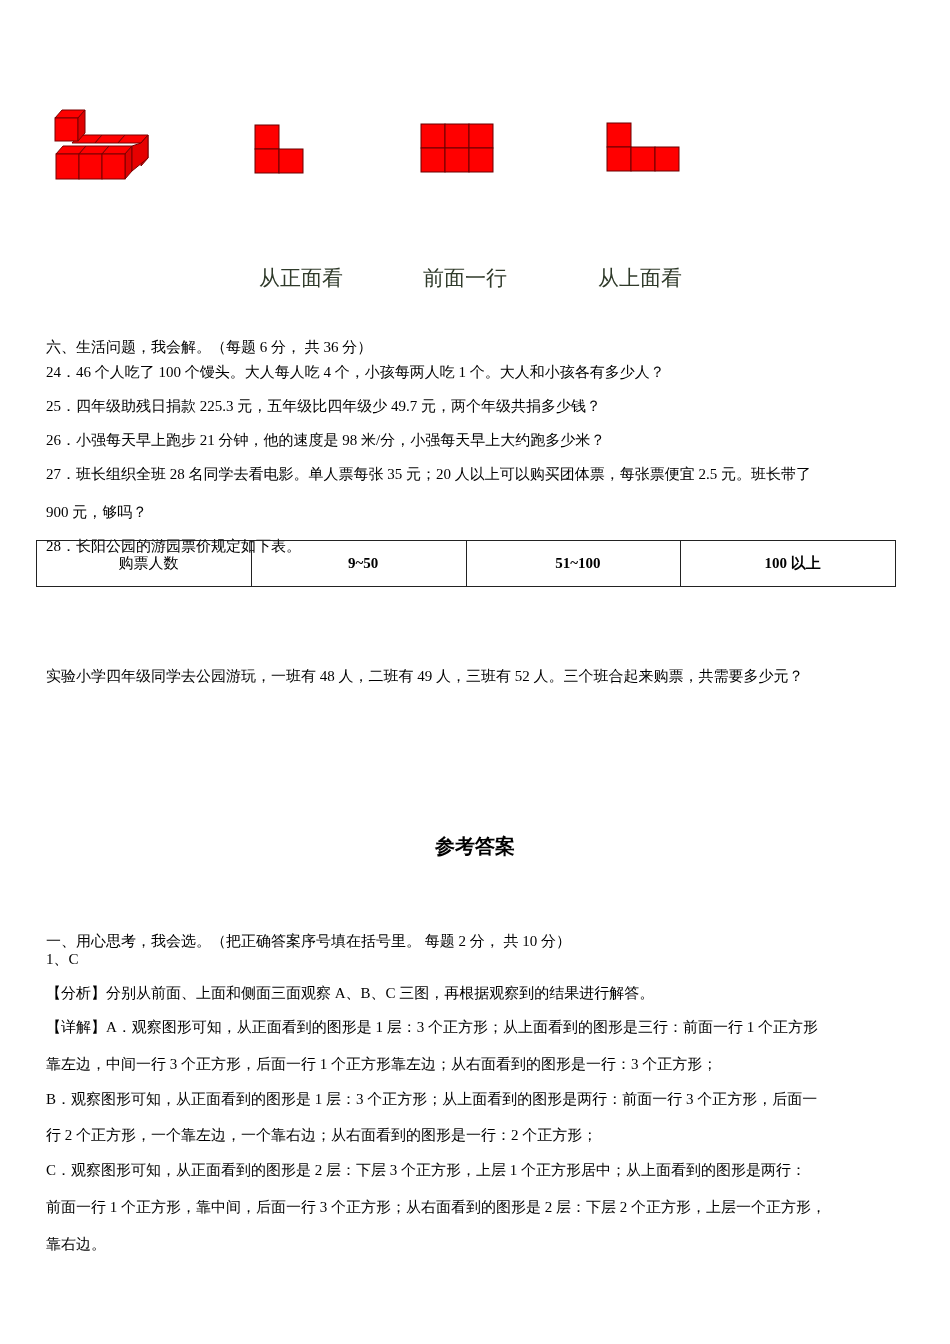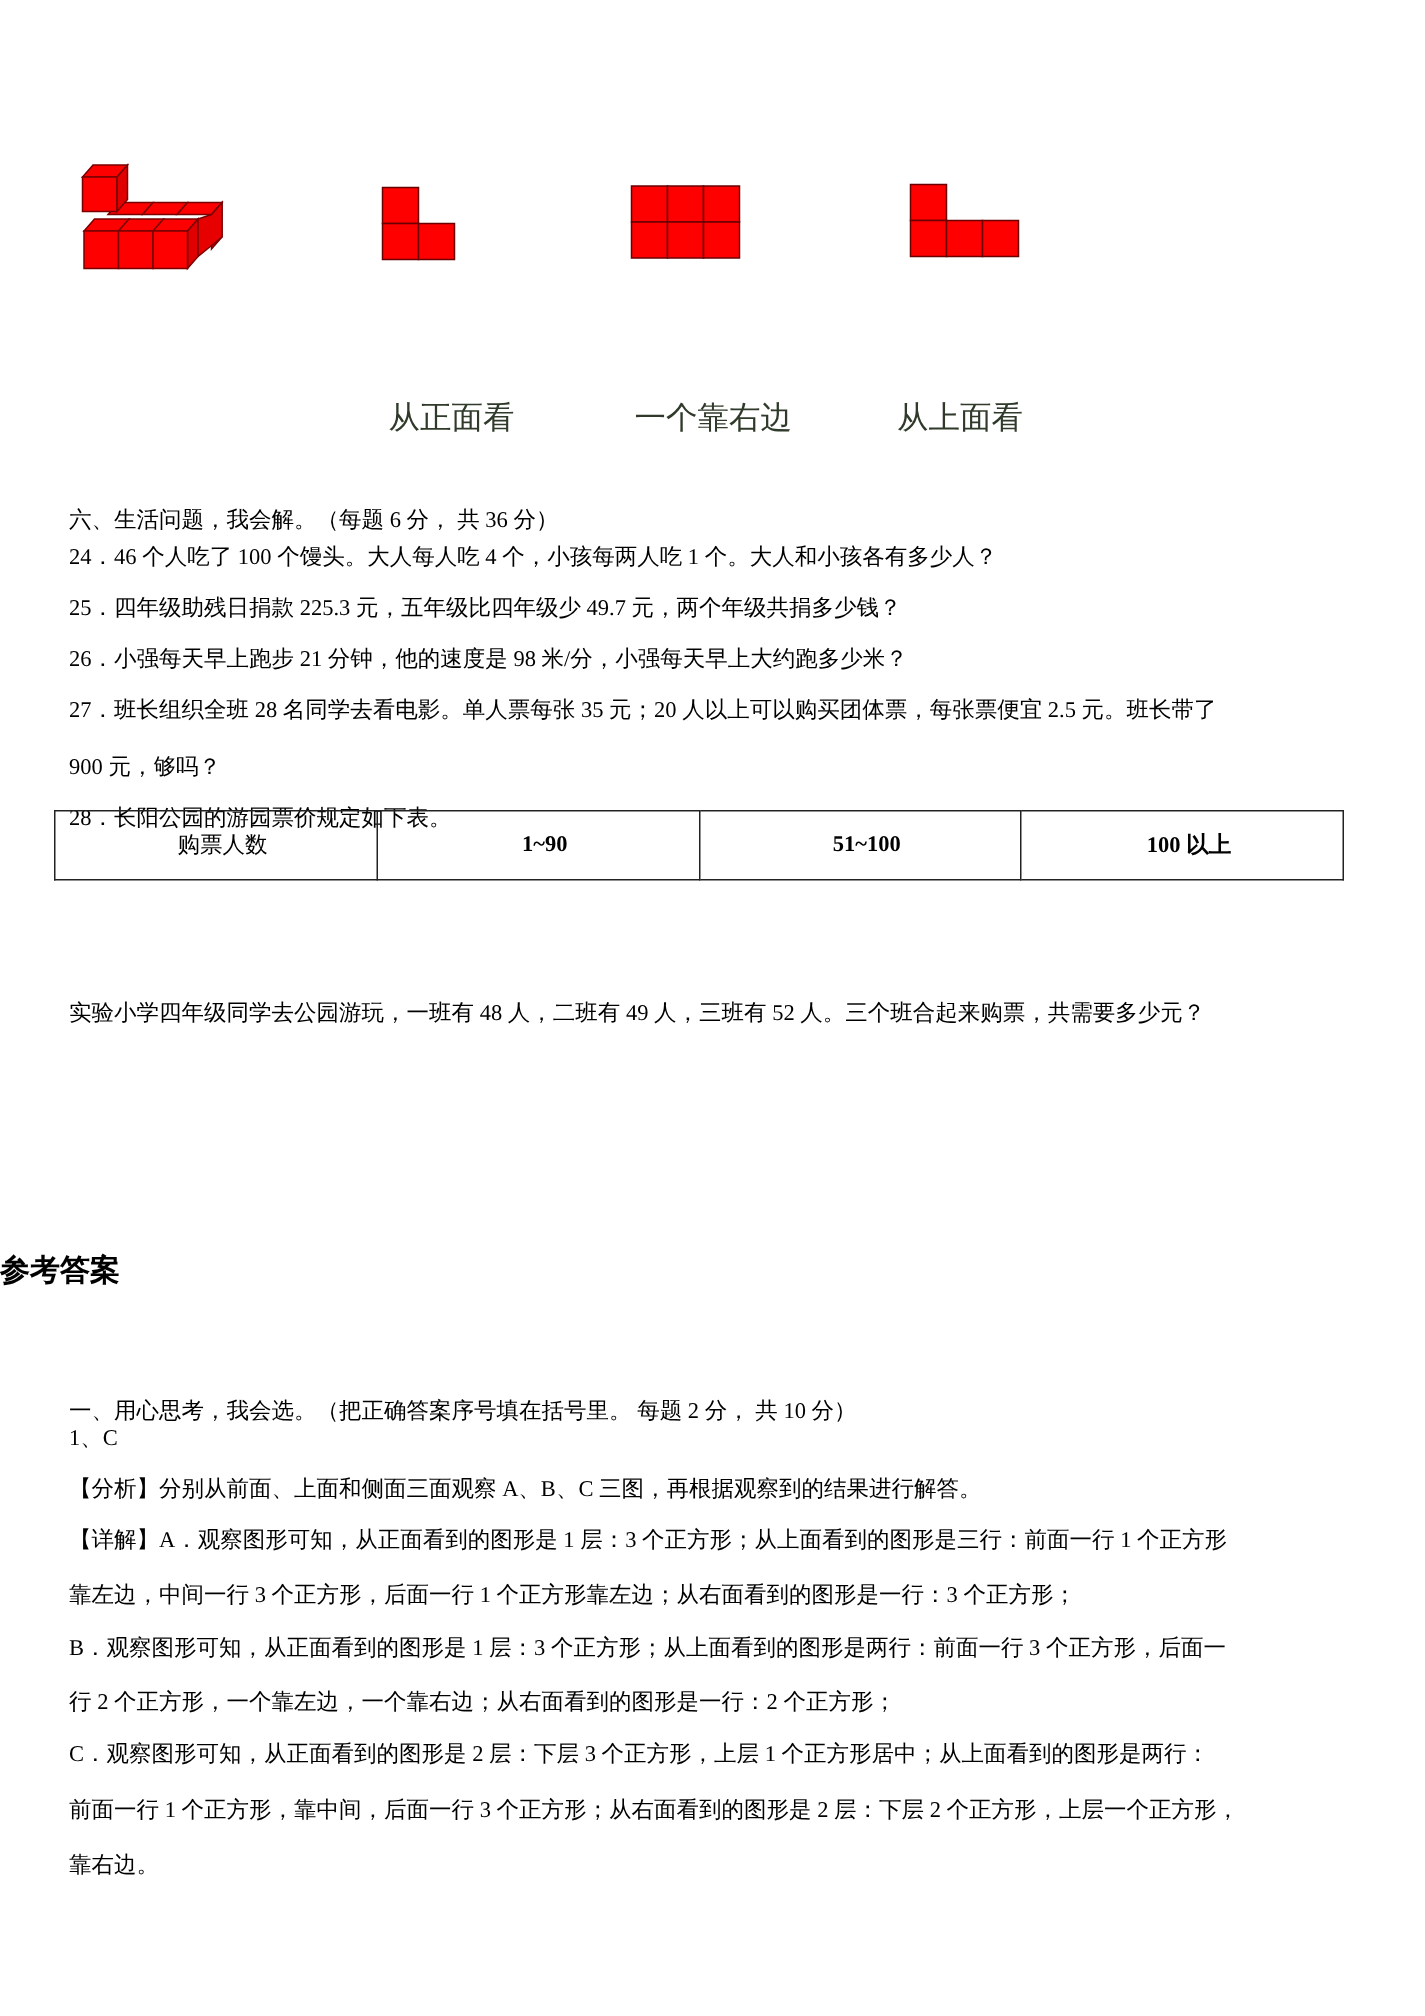--- a/index.html
+++ b/index.html
@@ -6,21 +6,21 @@
   body { width: 950px; height: 1344px; position: relative; overflow: hidden;
          font-family: "Liberation Serif", "DejaVu Serif", serif; color: #000; }
   .abs { position: absolute; }
   .line { position: absolute; left: 46px; font-size: 15px; line-height: 20px; white-space: nowrap; margin-top: 27px; }
   .caption { position: absolute; top: 264px; font-family: "DejaVu Sans", sans-serif; font-size: 21px;
              color: #2f3a2a; letter-spacing: 0px; }
   table.price { position: absolute; left: 36px; top: 540px; width: 860px; border-collapse: collapse; }
   table.price td { border: 1.5px solid #222; height: 45px; padding: 0 0 0 9px; font-size: 15px;
                    vertical-align: middle; width: 25%; text-align: center; }
   table.price td.num { font-weight: bold; }
-  .title-center { position: absolute; left: 0; width: 950px; top: 833px; text-align: left;
+  .title-center { position: absolute; left: 0; width: 950px; top: 833px; text-align: center;
                   font-family: "DejaVu Sans", sans-serif; font-weight: bold; font-size: 20px; }
   .sec-head { font-family: "Liberation Serif", serif; }
 </style>
 </head>
 <body>
 
 <svg class="abs" style="left:50px;top:105px" width="105" height="80" viewBox="0 0 105 80">
   <g stroke="#7a0000" stroke-width="1" fill="#ff0000">
 
     <polygon points="22,38 45,38 52,30 29,30"></polygon>
@@ -68,36 +68,36 @@
 <svg class="abs" style="left:606px;top:122px" width="74" height="50" viewBox="0 0 74 50">
   <g stroke="#6a0000" stroke-width="1" fill="#ff0000">
     <rect x="1" y="1" width="24" height="24"></rect>
     <rect x="1" y="25" width="24" height="24"></rect>
     <rect x="25" y="25" width="24" height="24"></rect>
     <rect x="49" y="25" width="24" height="24"></rect>
   </g>
 </svg>
 
 <div class="caption" style="left:259px">从正面看</div>
-<div class="caption" style="left:423px">一个靠右边</div>
+<div class="caption" style="left:423px">前面一行</div>
 <div class="caption" style="left:598px">从上面看</div>
 
 <div class="line sec-head" style="top:310px">六、生活问题，我会解。（每题  6  分，  共  36  分）</div>
 <div class="line" style="top:335px">24．46 个人吃了 100 个馒头。大人每人吃 4 个，小孩每两人吃 1 个。大人和小孩各有多少人？</div>
 <div class="line" style="top:369px">25．四年级助残日捐款 225.3 元，五年级比四年级少 49.7 元，两个年级共捐多少钱？</div>
 <div class="line" style="top:403px">26．小强每天早上跑步 21 分钟，他的速度是 98 米/分，小强每天早上大约跑多少米？</div>
 <div class="line" style="top:437px">27．班长组织全班 28 名同学去看电影。单人票每张 35 元；20 人以上可以购买团体票，每张票便宜 2.5 元。班长带了</div>
 <div class="line" style="top:475px">900 元，够吗？</div>
 <div class="line" style="top:509px">28．长阳公园的游园票价规定如下表。</div>
 
 <table class="price">
   <tbody>
       <tr>
     <td>购票人数</td>
-    <td class="num">1~90</td>
+    <td class="num">9~50</td>
     <td class="num">51~100</td>
     <td class="num">100 以上</td>
   </tr>
 </tbody>
   </table>
 
 <div class="line" style="top:639px">实验小学四年级同学去公园游玩，一班有 48 人，二班有 49 人，三班有 52 人。三个班合起来购票，共需要多少元？</div>
 
 <div class="title-center">参考答案</div>
 

